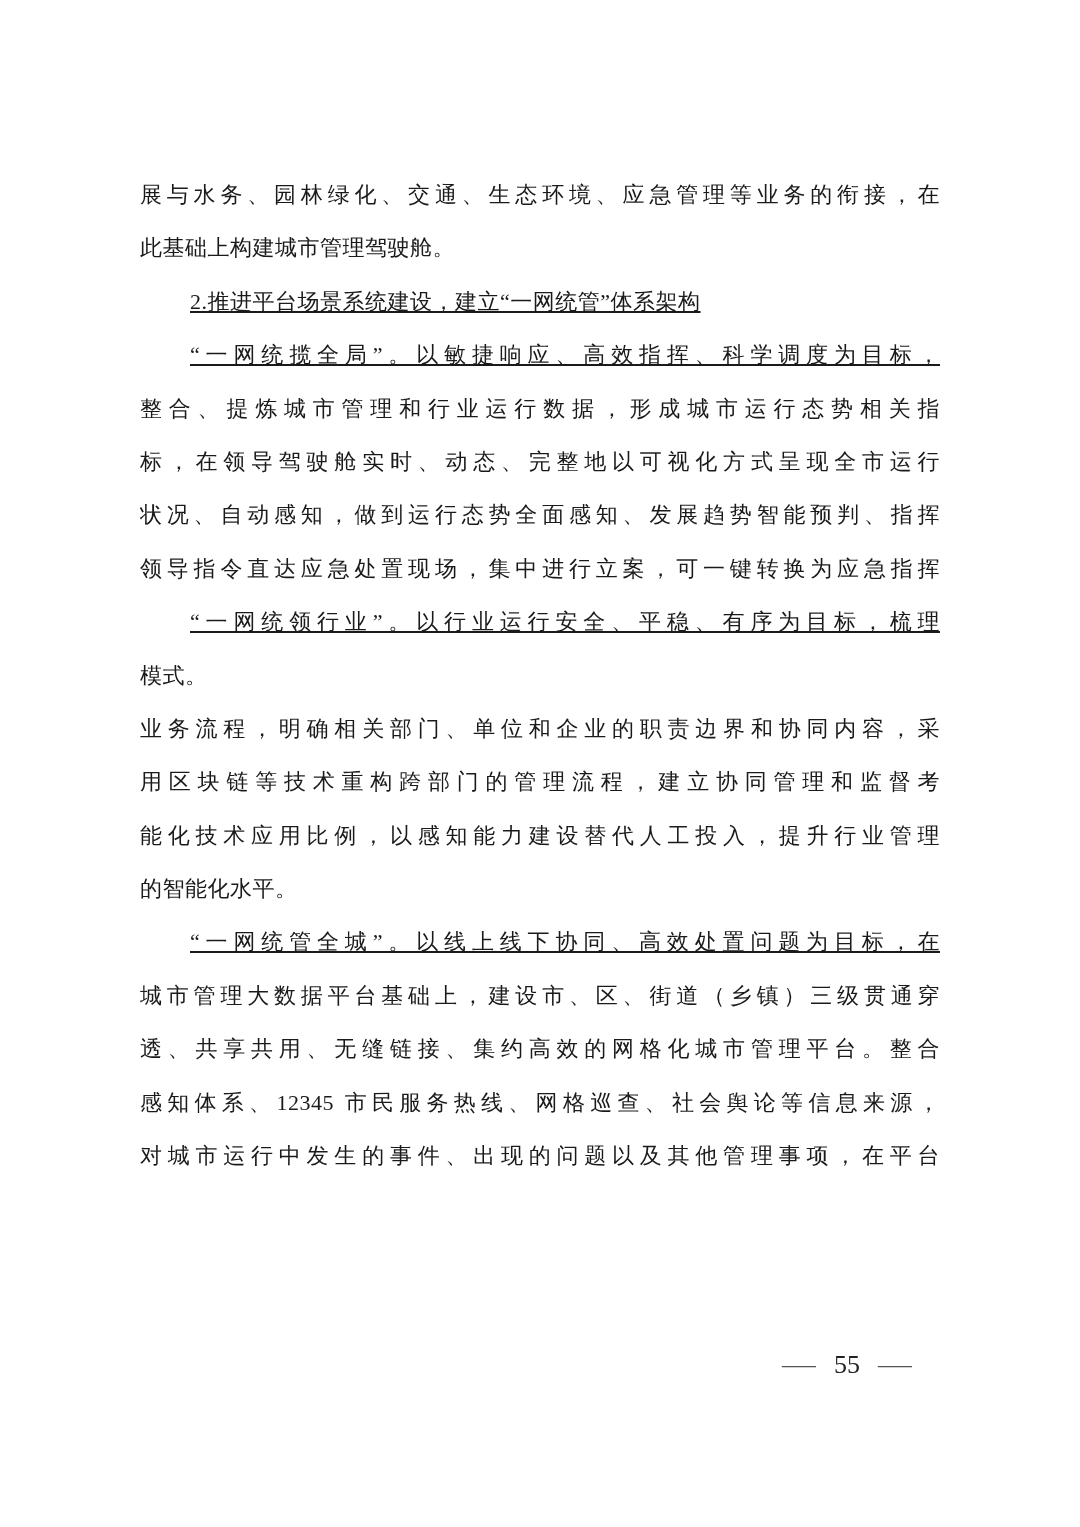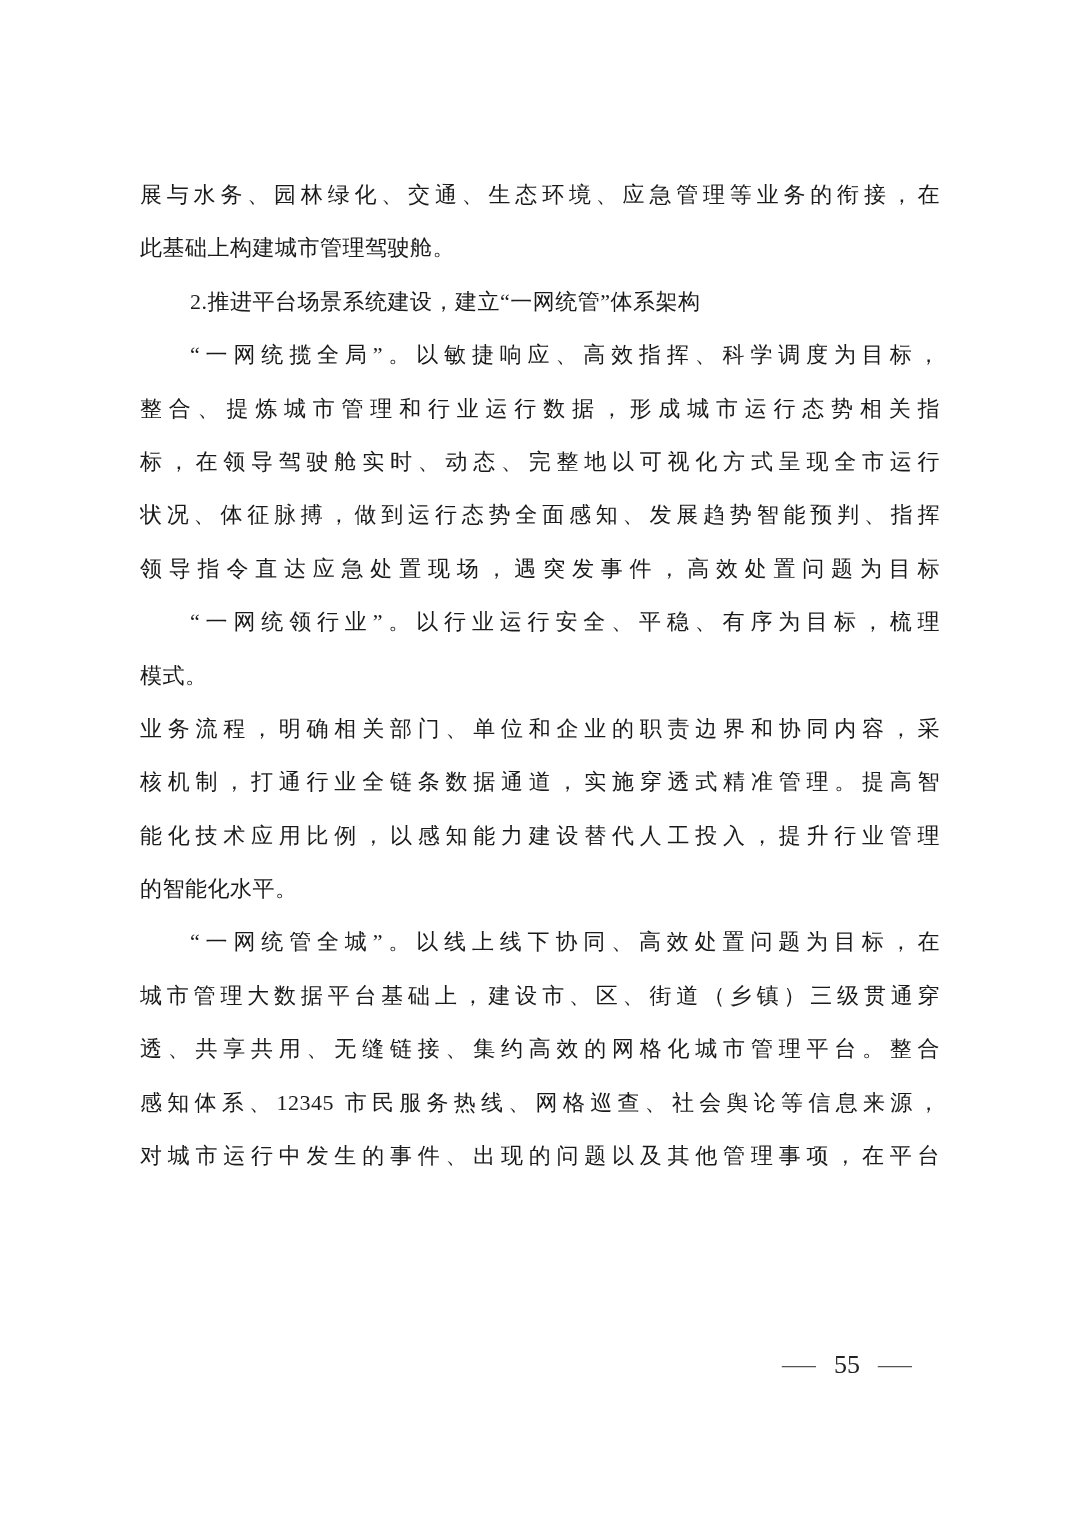--- a/index.html
+++ b/index.html
@@ -32,20 +32,21 @@
     text-justify: inter-character;
     overflow: hidden;
     white-space: nowrap;
   }
   .line.para-end {
     text-align: center;
     text-align-last: left;
   }
   .line.indent {
     text-indent: 50px;
+    text-decoration: underline;
   }
   .page-number {
     position: absolute;
     left: 786px;
     top: 1350px;
     display: flex;
     align-items: center;
     gap: 22px;
     font-size: 26px;
     color: #222222;
@@ -61,26 +62,26 @@
 
 <div class="page">
 
   <div class="text-block">
     <div class="line">展与水务、园林绿化、交通、生态环境、应急管理等业务的衔接，在</div>
     <div class="line para-end">此基础上构建城市管理驾驶舱。</div>
     <div class="line indent para-end">2.推进平台场景系统建设，建立“一网统管”体系架构</div>
     <div class="line indent">“一网统揽全局”。以敏捷响应、高效指挥、科学调度为目标，</div>
     <div class="line">整合、提炼城市管理和行业运行数据，形成城市运行态势相关指</div>
     <div class="line">标，在领导驾驶舱实时、动态、完整地以可视化方式呈现全市运行</div>
-    <div class="line">状况、体征脉搏，做到运行态势全面感知、发展趋势智能预判、指挥</div>
-    <div class="line">领导指令直达应急处置现场，遇突发事件，高效处置问题为目标</div>
+    <div class="line">状况、自动感知，做到运行态势全面感知、发展趋势智能预判、指挥</div>
+    <div class="line">领导指令直达应急处置现场，集中进行立案，可一键转换为应急指挥</div>
     <div class="line indent">“一网统领行业”。以行业运行安全、平稳、有序为目标，梳理</div>
     <div class="line para-end">模式。</div>
     <div class="line">业务流程，明确相关部门、单位和企业的职责边界和协同内容，采</div>
-    <div class="line">核机制，打通行业全链条数据通道，实施穿透式精准管理。提高智</div>
+    <div class="line">用区块链等技术重构跨部门的管理流程，建立协同管理和监督考</div>
     <div class="line">能化技术应用比例，以感知能力建设替代人工投入，提升行业管理</div>
     <div class="line para-end">的智能化水平。</div>
     <div class="line indent">“一网统管全城”。以线上线下协同、高效处置问题为目标，在</div>
     <div class="line">城市管理大数据平台基础上，建设市、区、街道（乡镇）三级贯通穿</div>
     <div class="line">透、共享共用、无缝链接、集约高效的网格化城市管理平台。整合</div>
     <div class="line">感知体系、12345 市民服务热线、网格巡查、社会舆论等信息来源，</div>
     <div class="line">对城市运行中发生的事件、出现的问题以及其他管理事项，在平台</div>
   </div>
 
   <div class="page-number">

